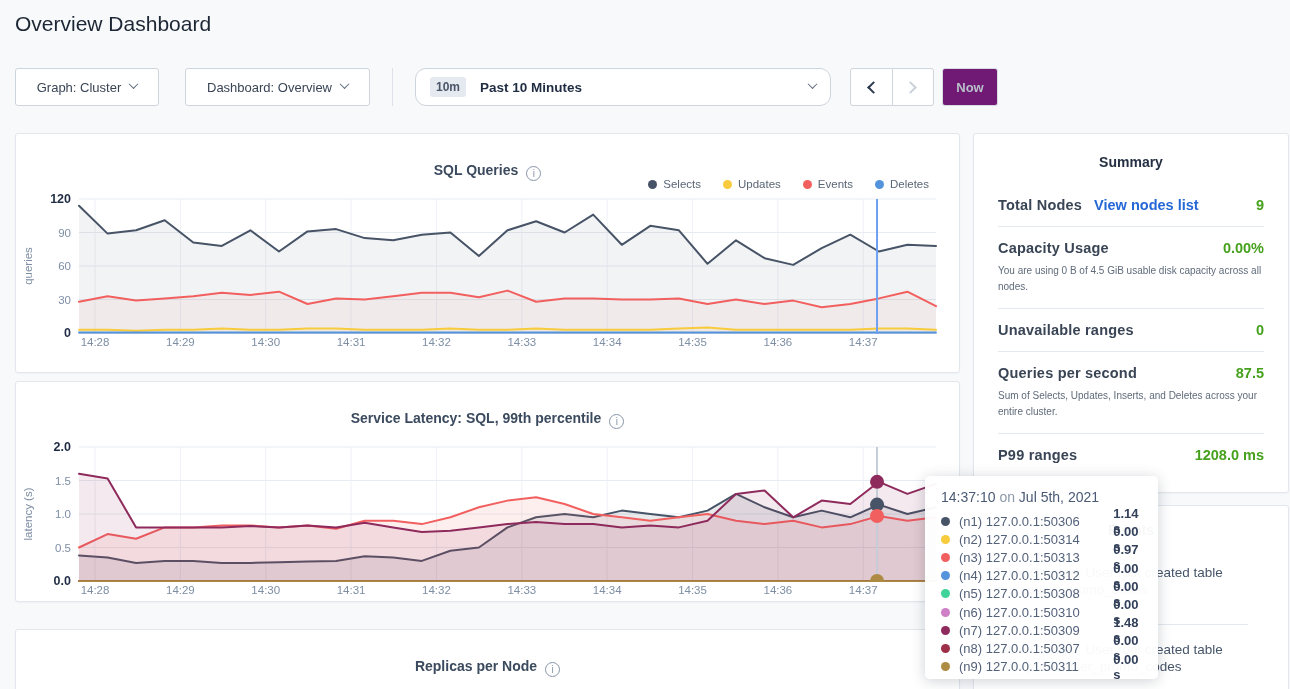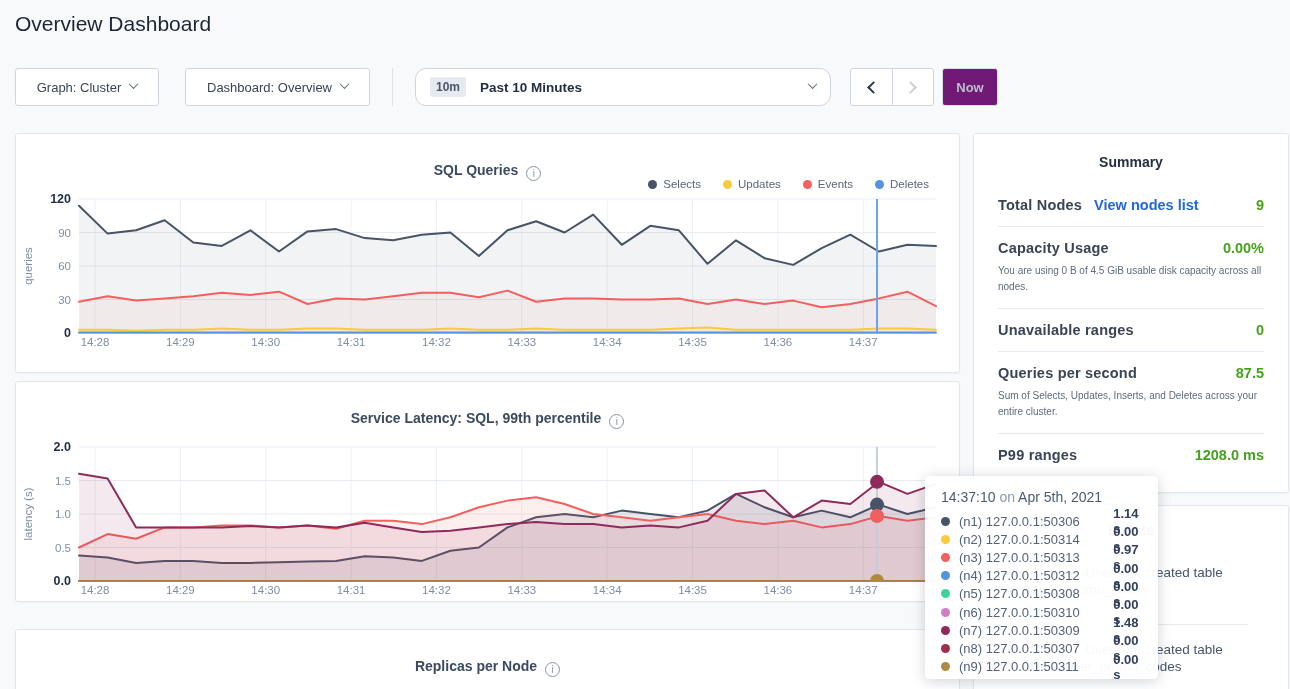--- a/index.html
+++ b/index.html
@@ -291,21 +291,21 @@
 <div class="card events-card">
   <h3 class="side-heading">Events</h3>
   <div id="events-rows">
   <div class="ev-item">Table Created: User root created table movr.public.promo_codes</div>
 
   <div class="ev-item">Table Created: User root created table movr.public.user_promo_codes</div>
 </div>
 </div>
 
 <div class="hover-tip">
-  <div class="tip-title"><span>14:37:10</span><span class="on"> on </span><span>Apr 5th, 2021</span></div>
+  <div class="tip-title"><span>14:37:10</span><span class="on"> on </span><span>Jul 5th, 2021</span></div>
   <div id="tip-rows">
   <div class="tip-row">
     <span class="tip-dot" style="background: rgb(71, 83, 102);"></span>
     <span class="tip-name">(n1) 127.0.0.1:50306</span>
     <span class="tip-value">1.14 s</span>
   </div>
 
   <div class="tip-row">
     <span class="tip-dot" style="background: rgb(247, 203, 60);"></span>
     <span class="tip-name">(n2) 127.0.0.1:50314</span>

